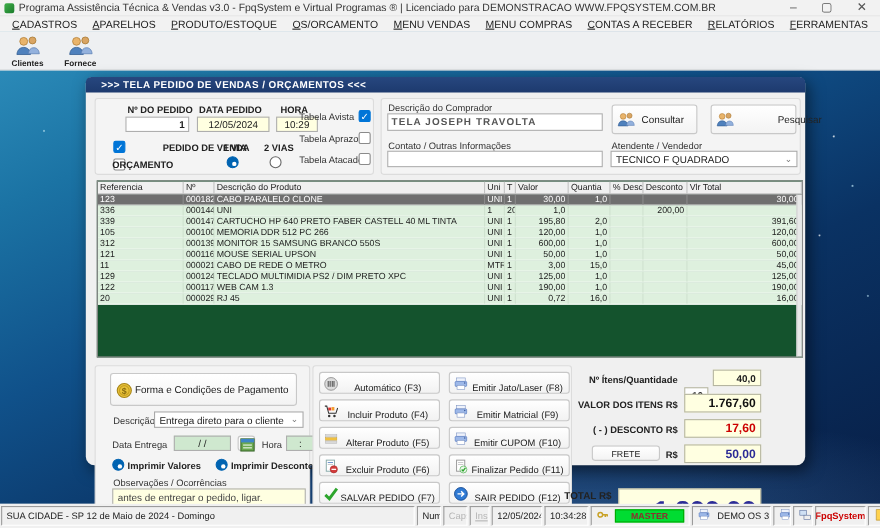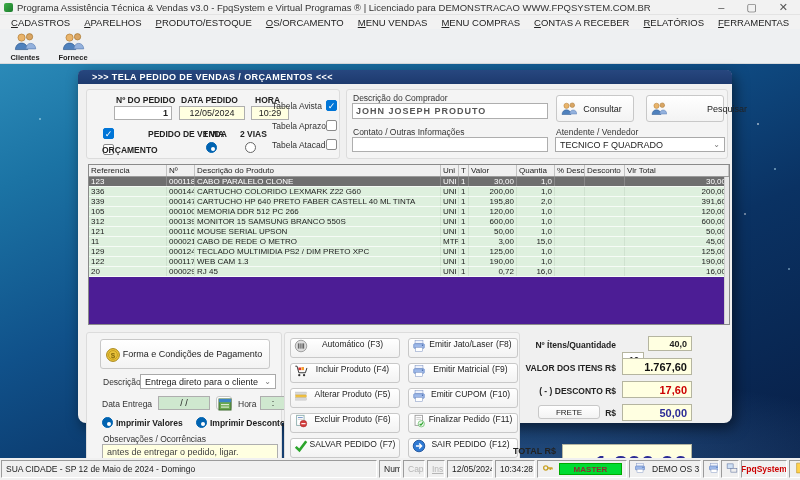--- a/index.html
+++ b/index.html
@@ -57,33 +57,33 @@
   .rb.checked::after { content:""; position:absolute; left:3.5px; top:3.5px; width:4px; height:4px; border-radius:50%; background:#fff; }
 
   .btn { position:absolute; background:linear-gradient(#ffffff,#f3f3f3); border:1px solid #c8c8c8; border-radius:3px; display:flex; align-items:center; font-size:9px; color:#222; padding:0 4px; }
   .btn svg { width:16px; height:16px; flex:0 0 auto; }
   .btn .bl { flex:1; text-align:center; }
 
   .select { position:absolute; background:#fff; border:1px solid #a9a9a9; font-size:9px; display:flex; align-items:center; padding:0 4px; }
   .select .chev { margin-left:auto; color:#777; font-size:8px; }
 
   
-  .ptable { position:absolute; left:10px; top:80px; width:642px; height:161px; background:#4c1d95; border:1px solid #8a8a8a; overflow:hidden; }
+  .ptable { position:absolute; left:10px; top:80px; width:642px; height:161px; background:#14532d; border:1px solid #8a8a8a; overflow:hidden; }
   .thead { display:grid; grid-template-columns:78px 28px 246px 18px 10px 48px 38px 30px 40px 1fr; height:12px; background:#f0f0f0; border-bottom:1px solid #9a9a9a; }
   .thead span { font-size:8px; color:#222; padding:1px 2px; border-right:1px solid #c2c2c2; overflow:hidden; white-space:nowrap; }
   .trow { display:grid; grid-template-columns:78px 28px 246px 18px 10px 48px 38px 30px 40px 1fr; height:10px; background:#def0de; border-bottom:1px solid #f6fbf6; }
   .trow span { font-size:8px; line-height:9px; padding:0 2px; border-right:1px solid #cfe2cf; white-space:nowrap; overflow:hidden; }
   .trow.selected { background:#6f6f6f; }
   .trow.selected span { color:#fff; border-right-color:#8a8a8a; }
   .tr-right { text-align:right; }
   .vscroll { position:absolute; right:0; top:12px; width:5px; height:149px; background:#e8e8e8; border-left:1px solid #cfcfcf; }
 
   
   .actions { position:absolute; left:212px; top:254px; width:228px; height:122px; display:grid; grid-template-rows:repeat(5,20px); grid-auto-flow:column; grid-template-columns:110px 110px; gap:5px 8px; }
-  .action-btn { position:static; display:flex; align-items:flex-start; background:linear-gradient(#ffffff,#f2f2f2); border:1px solid #c8c8c8; border-radius:3px; font-size:8.5px; padding:0 3px; }
+  .action-btn { position:static; display:flex; align-items:flex-end; background:linear-gradient(#ffffff,#f2f2f2); border:1px solid #c8c8c8; border-radius:3px; font-size:8.5px; padding:0 3px; }
   .action-btn svg { width:14px; height:14px; }
   .action-btn .al { flex:1; display:flex; justify-content:center; gap:3px; white-space:nowrap; }
 
   
   .tot-lbl { position:absolute; font-size:8.5px; font-weight:bold; color:#222; text-align:right; white-space:nowrap; }
   .tot-box { position:absolute; background:#ffffe1; border:1px solid #b5b5a0; display:flex; align-items:center; justify-content:flex-end; padding:0 4px; font-weight:bold; }
 
   
   .statusbar { position:absolute; left:0; top:458px; width:800px; height:22px; background:#f0f0f0; display:flex; align-items:stretch; padding:2px 1px; gap:2px; }
   .seg { border:1px solid; border-color:#9b9b9b #ffffff #ffffff #9b9b9b; background:#f0f0f0; font-size:8.5px; display:flex; align-items:center; padding:0 4px; white-space:nowrap; overflow:hidden; }
@@ -166,21 +166,21 @@
 
         <span class="lbl" style="left:194px; top:17px;">Tabela Avista</span>
         <span class="cb checked" style="left:248px; top:16px;"></span>
         <span class="lbl" style="left:194px; top:37px;">Tabela Aprazo</span>
         <span class="cb" style="left:248px; top:36px;"></span>
         <span class="lbl" style="left:194px; top:56px;">Tabela Atacado</span>
         <span class="cb" style="left:248px; top:55px;"></span>
 
         <div class="groupbox" style="left:268px; top:5px; width:382px; height:70px;"></div>
         <span class="lbl" style="left:275px; top:9px;">Descrição do Comprador</span>
-        <div class="inp" style="left:274px; top:19px; width:196px; height:16px; color:#555; letter-spacing:1px; font-weight:bold;">JOHN JOSEPH PRODUTO</div>
+        <div class="inp" style="left:274px; top:19px; width:196px; height:16px; color:#555; letter-spacing:1px; font-weight:bold;">TELA JOSEPH TRAVOLTA</div>
         <div class="btn" style="left:478px; top:11px; width:78px; height:27px;">
           <span class="ic" style="display: inline-flex; width: 15px; height: 15px; flex: 0 0 auto;">
               <svg viewBox="0 0 16 16">
                 <circle cx="5.5" cy="4.8" r="2.6" fill="#e9b46b" stroke="#b07b33" stroke-width=".5"></circle>
                 <path d="M1 13.5c.2-3 2-4.7 4.5-4.7s4.3 1.7 4.5 4.7z" fill="#4f81bd" stroke="#2f5a90" stroke-width=".5"></path>
                 <circle cx="11.3" cy="4.2" r="2.3" fill="#d9a564" stroke="#a5762f" stroke-width=".5"></circle>
                 <path d="M8.6 13c.2-2.6 1.6-4 3.6-4 2 0 3.4 1.5 3.6 4z" fill="#93b1dd" stroke="#5b7fb4" stroke-width=".5"></path>
               </svg>
             </span>
           <span class="bl">Consultar</span>
@@ -213,34 +213,33 @@
               <span>T</span>
               <span>Valor</span>
               <span>Quantia</span>
               <span>% Desc.</span>
               <span>Desconto</span>
               <span>Vlr Total</span>
             </div>
           <div id="tbody">
               <div class="trow selected">
                 <span>123</span>
-                <span>000118</span>
+                <span>000182</span>
                 <span>CABO  PARALELO  CLONE</span>
                 <span>UNI</span>
                 <span>1</span>
                 <span class="tr-right">30,00</span>
                 <span class="tr-right">1,0</span>
                 <span></span>
                 <span></span>
                 <span class="tr-right">30,00</span>
               </div>
               <div class="trow">
                 <span>336</span>
                 <span>000144</span>
-                <span>CARTUCHO COLORIDO LEXMARK Z22  G60</span>
                 <span>UNI</span>
                 <span>1</span>
                 <span class="tr-right">200,00</span>
                 <span class="tr-right">1,0</span>
                 <span></span>
                 <span></span>
                 <span class="tr-right">200,00</span>
               </div>
               <div class="trow">
                 <span>339</span>

